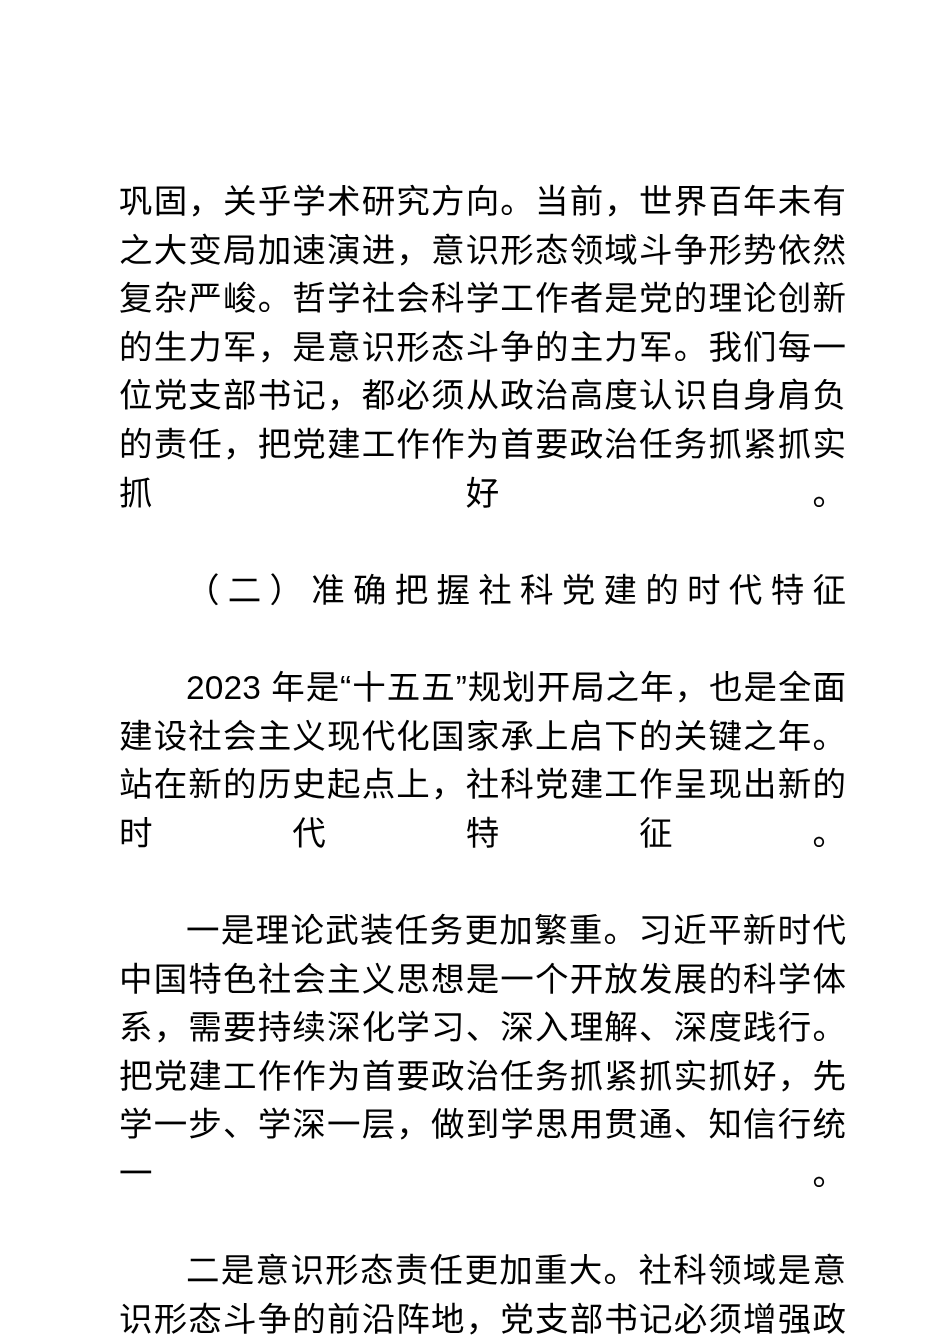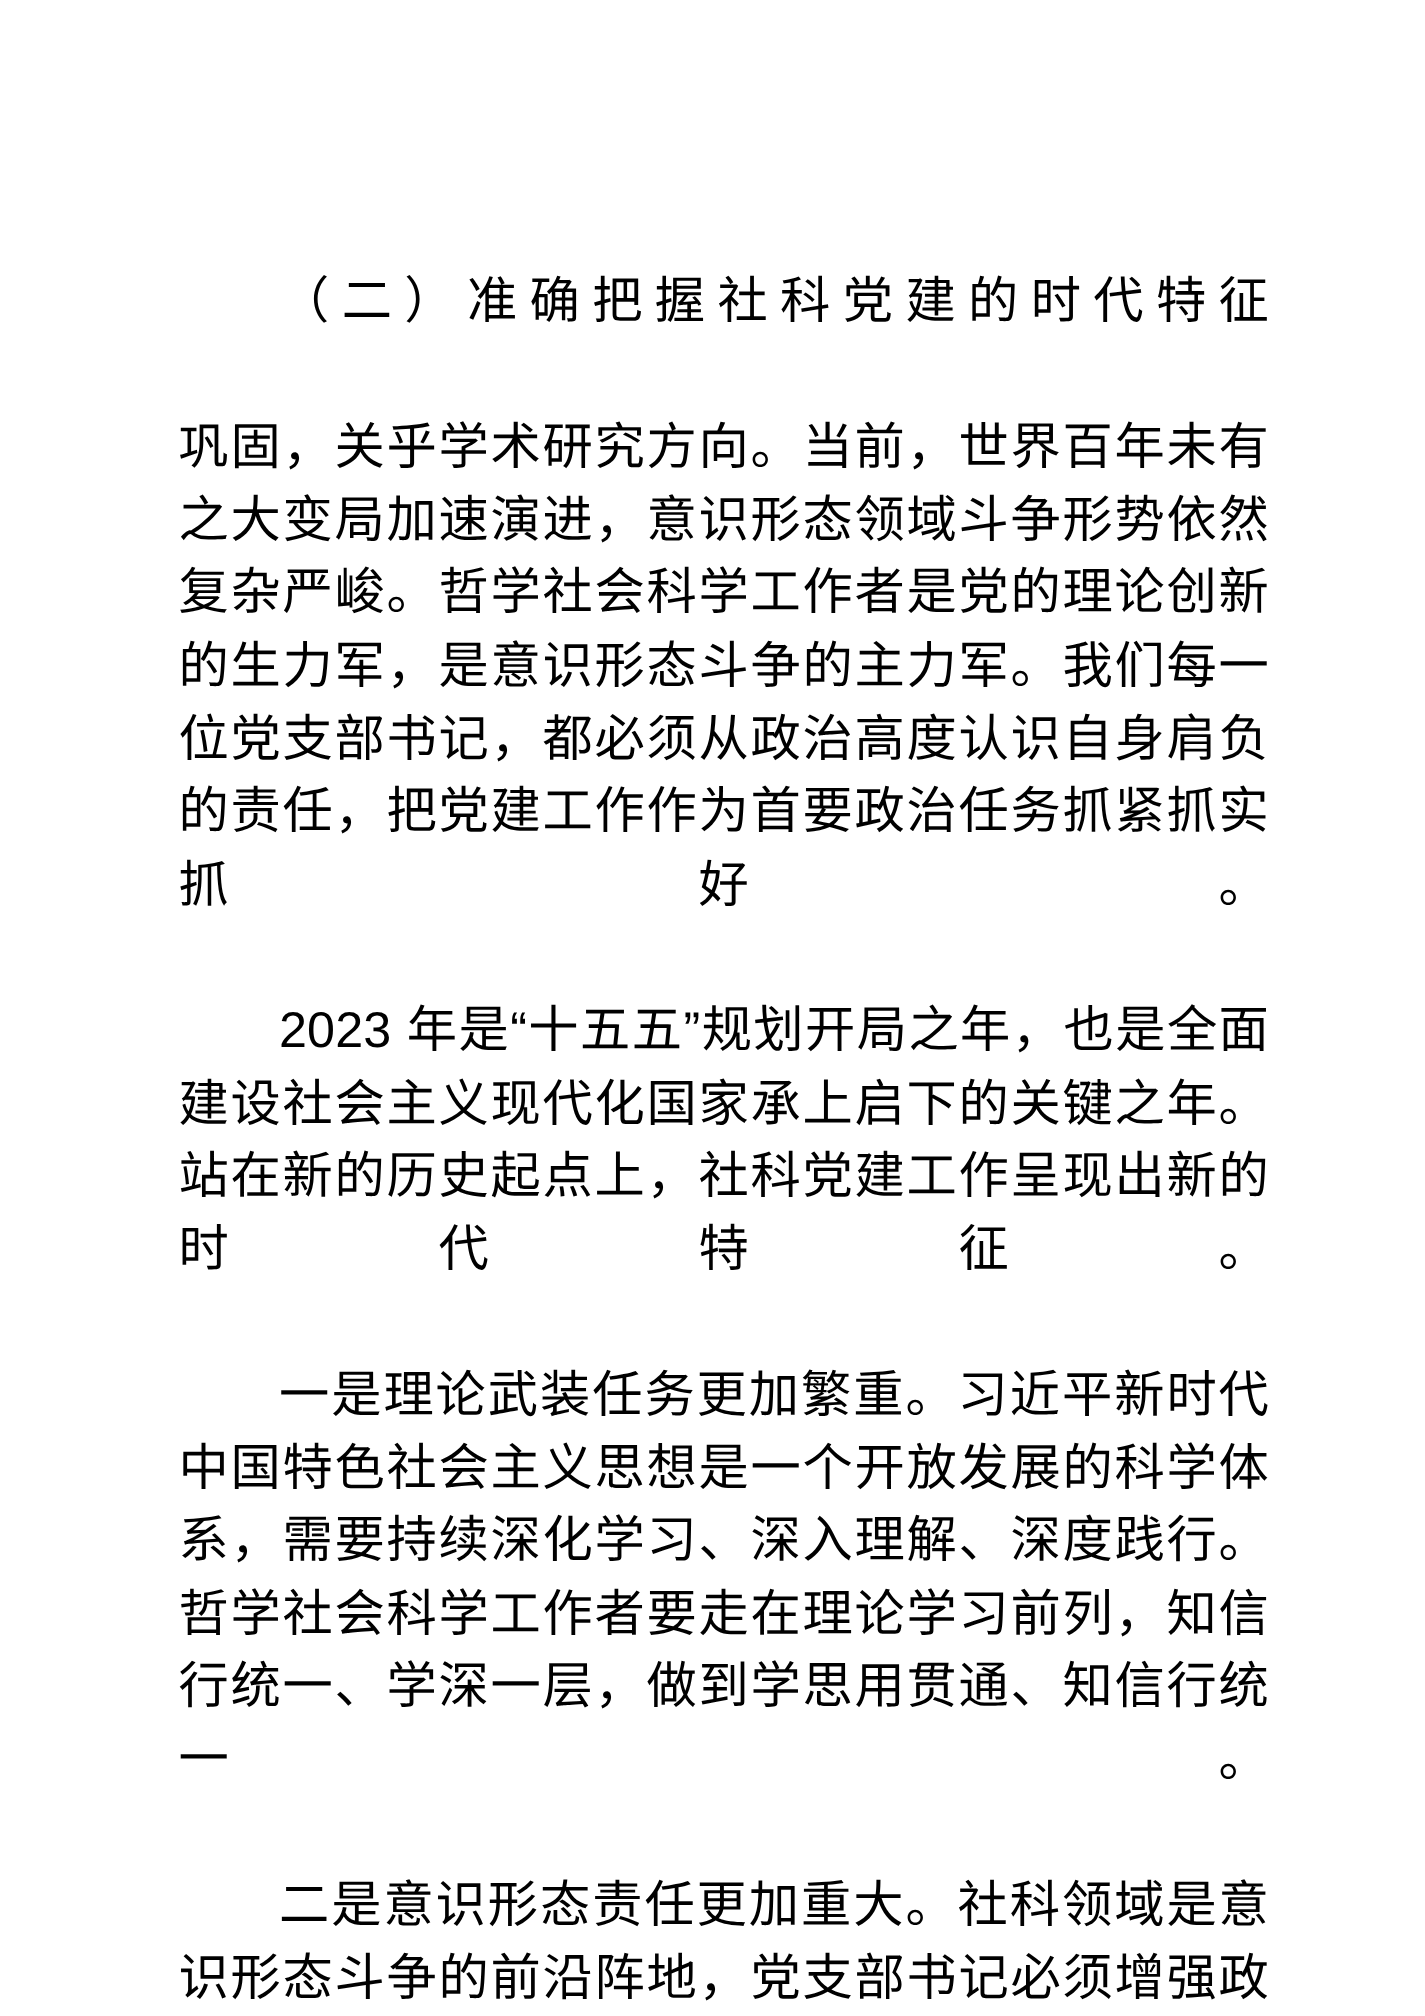--- a/index.html
+++ b/index.html
@@ -49,24 +49,24 @@
     display: inline-block;
     width: 100%;
   }
 </style>
 </head>
 <body>
 
 <div class="page">
   <div class="doc-body">
 
+    <p class="para">巩固，关乎学术研究方向。当前，世界百年未有之大变局加速演进，意识形态领域斗争形势依然复杂严峻。哲学社会科学工作者是党的理论创新的生力军，是意识形态斗争的主力军。我们每一位党支部书记，都必须从政治高度认识自身肩负的责任，把党建工作作为首要政治任务抓紧抓实抓好。</p>
+
     <p class="para indent">（二）准确把握社科党建的时代特征</p>
-
-    <p class="para">巩固，关乎学术研究方向。当前，世界百年未有之大变局加速演进，意识形态领域斗争形势依然复杂严峻。哲学社会科学工作者是党的理论创新的生力军，是意识形态斗争的主力军。我们每一位党支部书记，都必须从政治高度认识自身肩负的责任，把党建工作作为首要政治任务抓紧抓实抓好。</p>
 
     <p class="para indent">2023 年是“十五五”规划开局之年，也是全面建设社会主义现代化国家承上启下的关键之年。站在新的历史起点上，社科党建工作呈现出新的时代特征。</p>
 
-    <p class="para indent">一是理论武装任务更加繁重。习近平新时代中国特色社会主义思想是一个开放发展的科学体系，需要持续深化学习、深入理解、深度践行。哲学社会科学工作者要走在理论学习前列，知信行统一、学深一层，做到学思用贯通、知信行统一。</p>
+    <p class="para indent">一是理论武装任务更加繁重。习近平新时代中国特色社会主义思想是一个开放发展的科学体系，需要持续深化学习、深入理解、深度践行。把党建工作作为首要政治任务抓紧抓实抓好，先学一步、学深一层，做到学思用贯通、知信行统一。</p>
 
     <p class="para indent">二是意识形态责任更加重大。社科领域是意识形态斗争的前沿阵地，党支部书记必须增强政治敏锐性和政治鉴别力，守好自己的阵地，管好自己的队伍，确保社科研究的正确政治方向。</p>
 
   </div>
 </div>
 
 </body></html>

